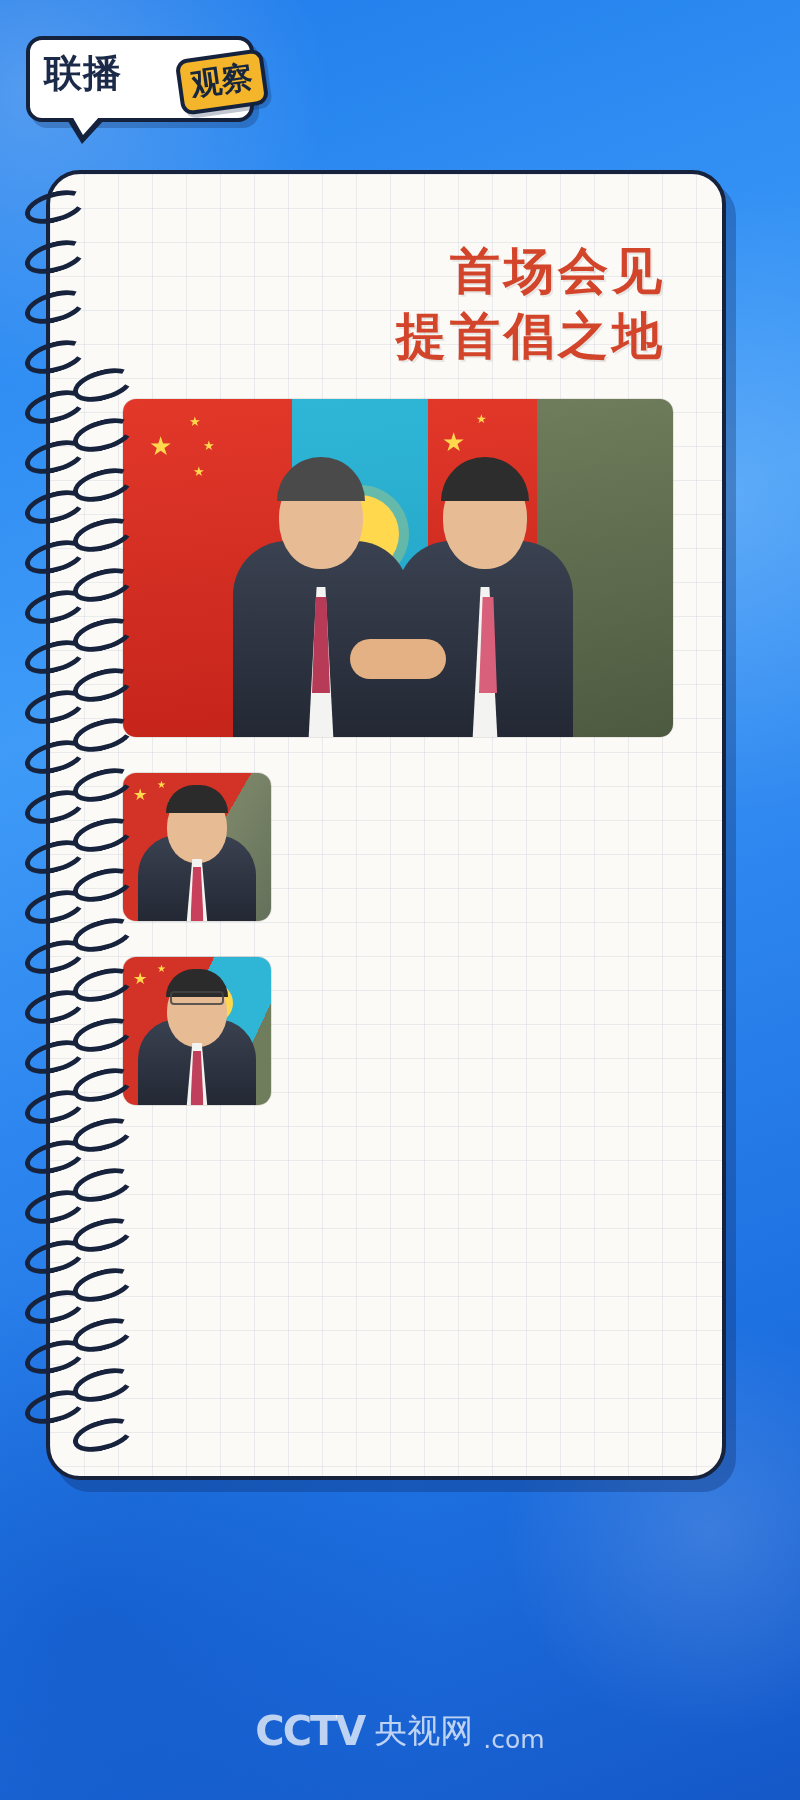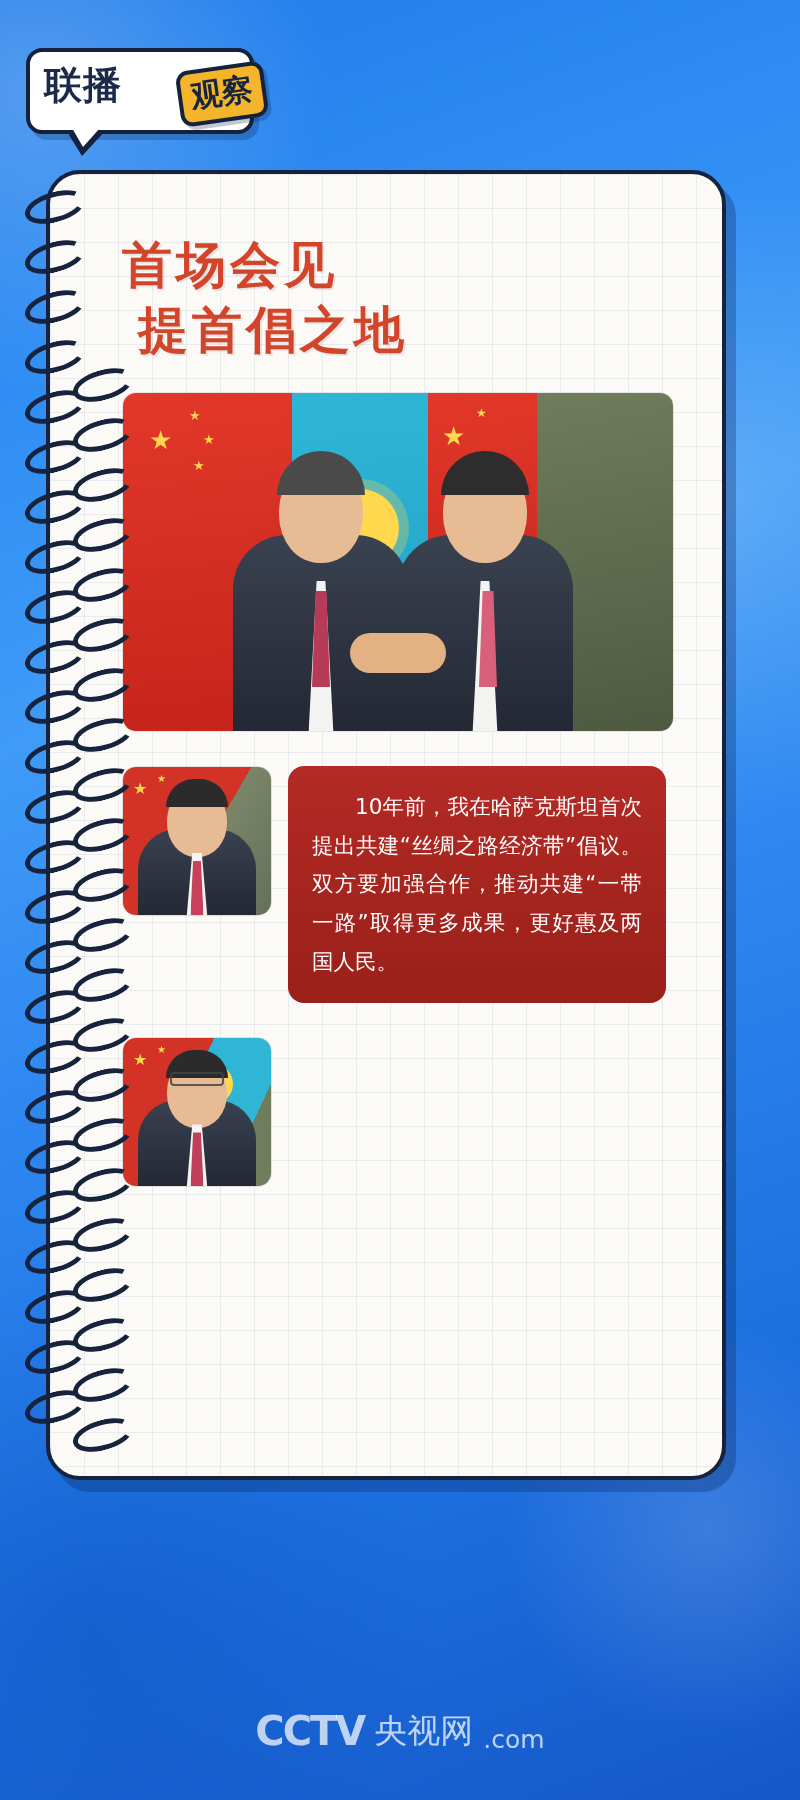--- a/index.html
+++ b/index.html
@@ -16,21 +16,21 @@
   .blob-a { width: 520px; height: 520px; left: -180px; top: -120px;
             background: radial-gradient(circle at 40% 40%, rgba(255,255,255,.22), rgba(255,255,255,0) 68%); }
   .blob-b { width: 640px; height: 640px; right: -240px; top: 180px;
             background: radial-gradient(circle at 50% 50%, rgba(255,255,255,.16), rgba(255,255,255,0) 70%); }
   .blob-c { width: 700px; height: 700px; left: -260px; bottom: -180px;
             background: radial-gradient(circle at 50% 50%, rgba(10,70,180,.35), rgba(10,70,180,0) 70%); }
   .blob-d { width: 420px; height: 420px; right: -120px; bottom: 60px;
             background: radial-gradient(circle at 50% 50%, rgba(255,255,255,.14), rgba(255,255,255,0) 70%); }
 
   
-  .logo-wrap { position: absolute; left: 26px; top: 48px; width: 250px; height: 118px; }
+  .logo-wrap { position: absolute; left: 26px; top: 36px; width: 250px; height: 118px; }
   .logo-bubble {
     position: relative; width: 228px; height: 86px;
     background: #ffffff; border: 4px solid #14223d; border-radius: 16px;
     box-shadow: 5px 6px 0 rgba(12,30,70,.25);
   }
   .logo-bubble:after {
     content: ""; position: absolute; left: 36px; bottom: -26px;
     width: 0; height: 0; border-left: 16px solid transparent;
     border-right: 24px solid transparent; border-top: 26px solid #14223d;
   }
@@ -68,21 +68,21 @@
   
   .rings { position: absolute; left: 22px; top: 196px; width: 68px; height: 1270px; z-index: 5; }
   .ring {
     position: absolute; left: 0; width: 62px; height: 30px;
     border: 5px solid #17233c; border-radius: 50%;
     border-right-color: transparent; transform: rotate(-16deg);
     background: transparent;
   }
 
   
-  .title-block { text-align: left; margin-top: 14px; }
+  .title-block { text-align: right; margin-top: 20px; }
   .title-line {
     font-family: "DejaVu Serif", serif; font-weight: bold;
     color: #d2452a; font-size: 50px; line-height: 1.3; letter-spacing: 4px;
     text-shadow: 2px 2px 0 rgba(0,0,0,.08);
   }
   .title-line.second { margin-left: 16px; }
 
   
   .lede {
     margin: 26px 4px 0 4px;
@@ -223,21 +223,20 @@
         <div class="av-bg-red"></div>
         <span class="av-star" style="left:10px;top:12px;">★</span>
         <span class="av-star" style="left:34px;top:6px;font-size:10px;">★</span>
         <span class="av-star" style="left:44px;top:24px;font-size:10px;">★</span>
         <div class="av-body"></div>
         <div class="av-head"></div>
         <div class="av-hair"></div>
         <div class="av-shirt"></div>
         <div class="av-tie"></div>
       </div>
-      <div class="q-bubble q-red">10年前，我在哈萨克斯坦首次提出共建“丝绸之路经济带”倡议。双方要加强合作，推动共建“一带一路”取得更多成果，更好惠及两国人民。</div>
     </div>
 
     <div class="quote-row">
       <div class="q-avatar">
         <div class="av-bg-mix"></div>
         <span class="av-star" style="left:10px;top:12px;">★</span>
         <span class="av-star" style="left:34px;top:6px;font-size:10px;">★</span>
         <div class="av-sun" style="left:70px;top:26px;"></div>
         <div class="av-body"></div>
         <div class="av-head"></div>

